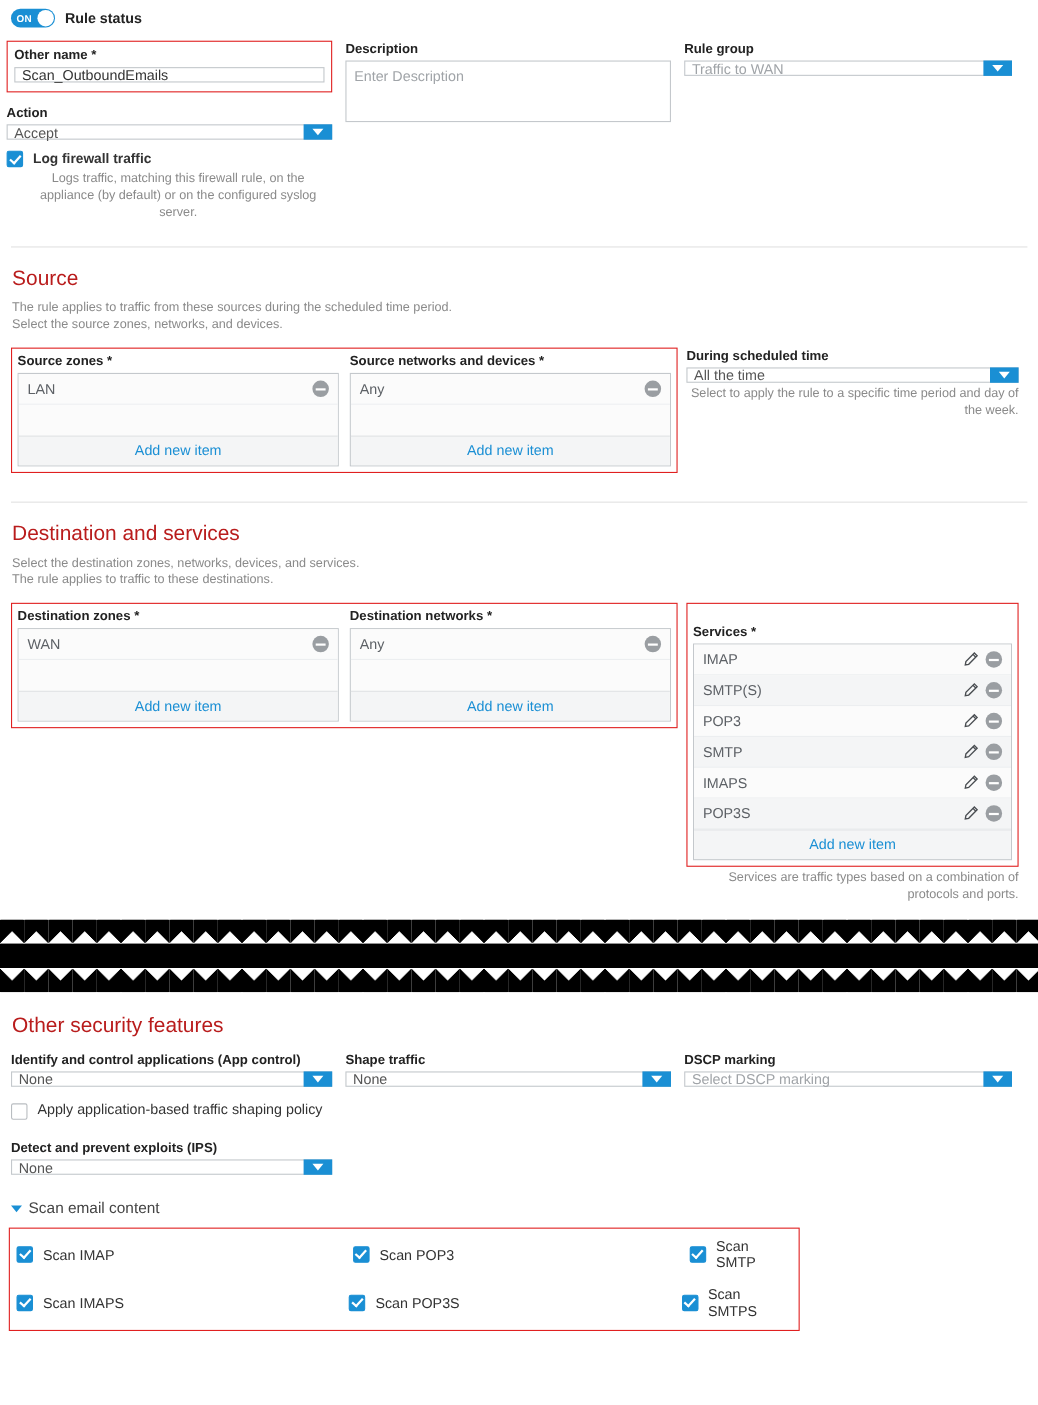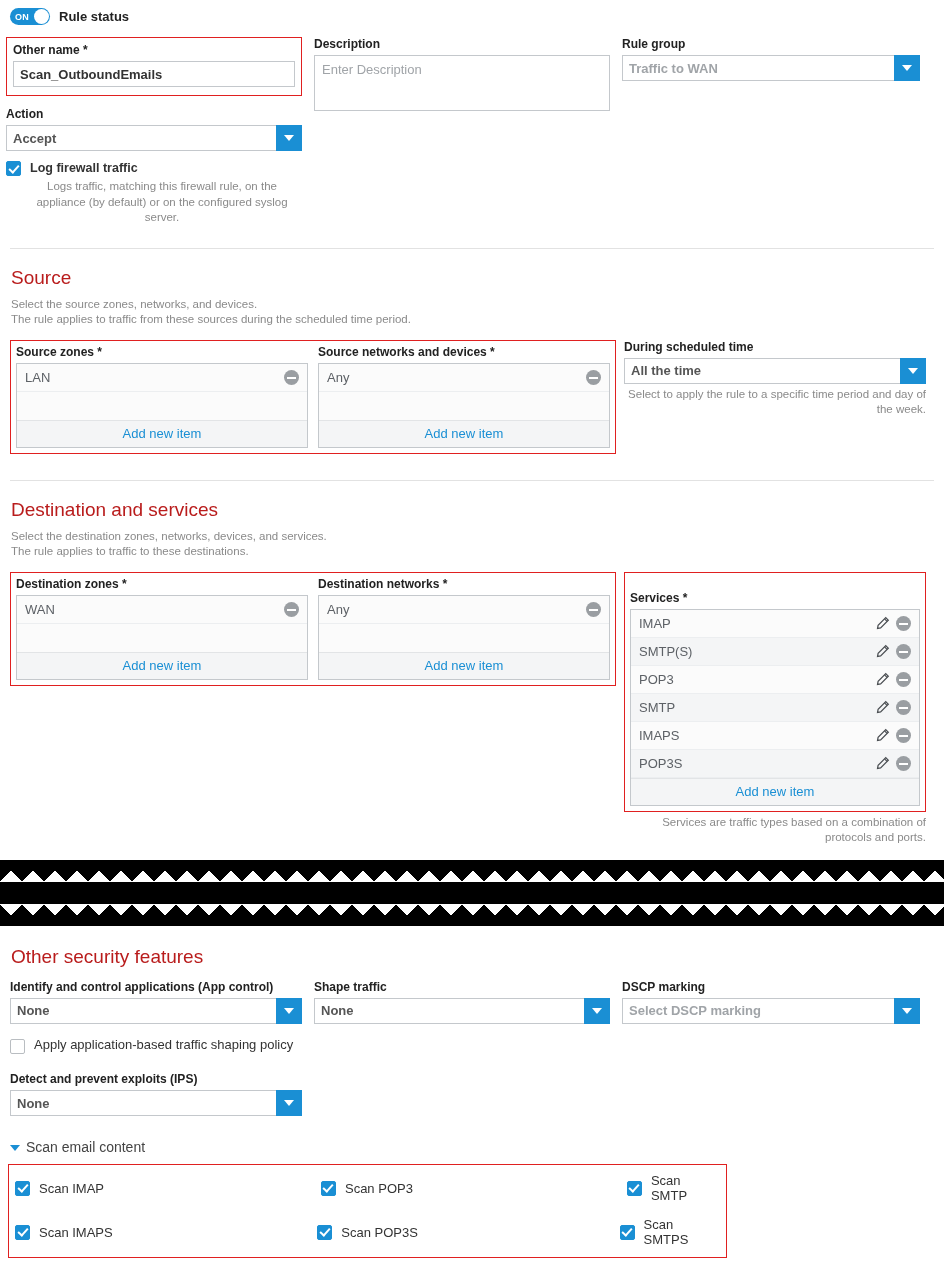--- a/index.html
+++ b/index.html
@@ -22,30 +22,29 @@
     color: #222;
     margin-bottom: 4px;
     display: block;
   }
   .hint {
     font-size: 11.5px;
     color: #8a8a8a;
     line-height: 1.35;
   }
   .select, .textbox {
-    height: 26px;
+    height: 14px;
     border: 1px solid #c4c8cc;
     background: #fff;
     font-size: 13px;
     color: #555;
     display: flex;
     align-items: center;
     padding: 0 6px;
     position: relative;
-    font-weight: bold;
   }
   .textbox.value { color: #333; }
   .select .arrow {
     position: absolute;
     right: -1px; top: -1px; bottom: -1px;
     width: 26px;
     background: #1a8fd4;
     display: flex; align-items: center; justify-content: center;
   }
   .select .arrow:after {
@@ -241,22 +240,22 @@
         <span class="placeholder">Traffic to WAN</span>
         <span class="arrow"></span>
       </div>
     </div>
   </div>
 
   <hr class="sep">
 
   <h2 class="section">Source</h2>
   <div class="section-desc">
+    <div class="hint">The rule applies to traffic from these sources during the scheduled time period.</div>
     <div class="hint">Select the source zones, networks, and devices.</div>
-    <div class="hint">The rule applies to traffic from these sources during the scheduled time period.</div>
   </div>
 
   <div class="grid3">
     <div style="width:616px;padding:0 0 0 10px;">
       <div class="redbox" style="display:flex;align-items:flex-end;">
         <div style="width:304px;padding:4px 5px 5px 5px;">
           <span class="label">Source zones *</span>
           <div class="listbox">
             <div class="listrow">
               <span>LAN</span>

